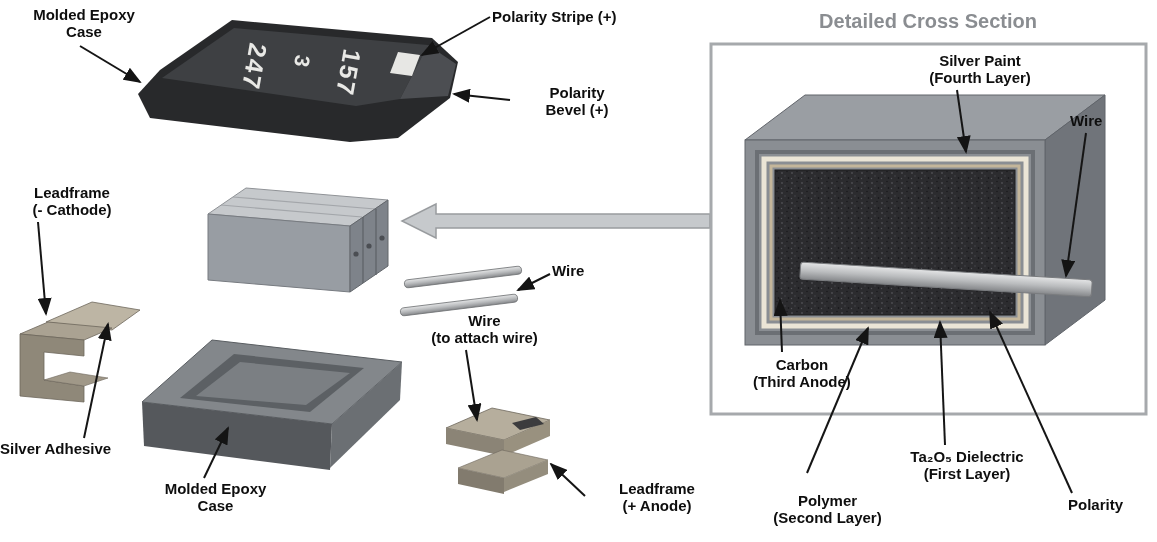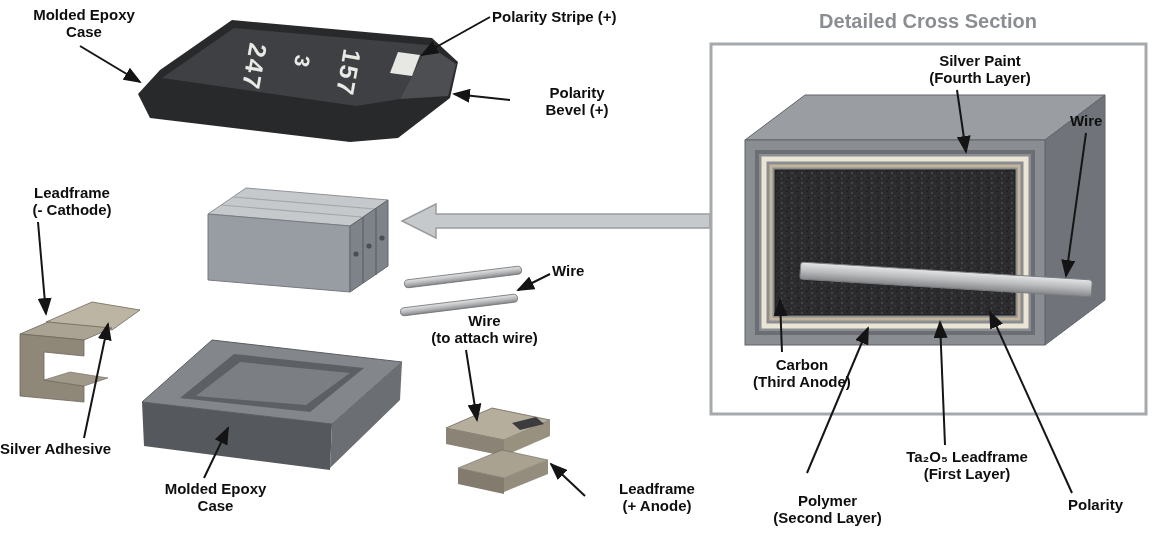--- a/index.html
+++ b/index.html
@@ -148,16 +148,16 @@
 (+ Anode)</div>
 
   <div class="panel-title">Detailed Cross Section</div>
   <div class="label center" style="left:880px;top:52px;width:160px">Silver Paint
 (Fourth Layer)</div>
   <div class="label" style="left:1070px;top:112px;width:60px">Wire</div>
   <div class="label center" style="left:726px;top:356px;width:112px">Carbon
 (Third Anode)</div>
   <div class="label center" style="left:740px;top:492px;width:135px">Polymer
 (Second Layer)</div>
-  <div class="label center" style="left:872px;top:448px;width:150px">Ta₂O₅ Leadframe
+  <div class="label center" style="left:872px;top:448px;width:150px">Ta₂O₅ Dielectric
 (First Layer)</div>
   <div class="label center" style="left:1028px;top:496px;width:95px">Polarity</div>
 </div>
 
 </body></html>

